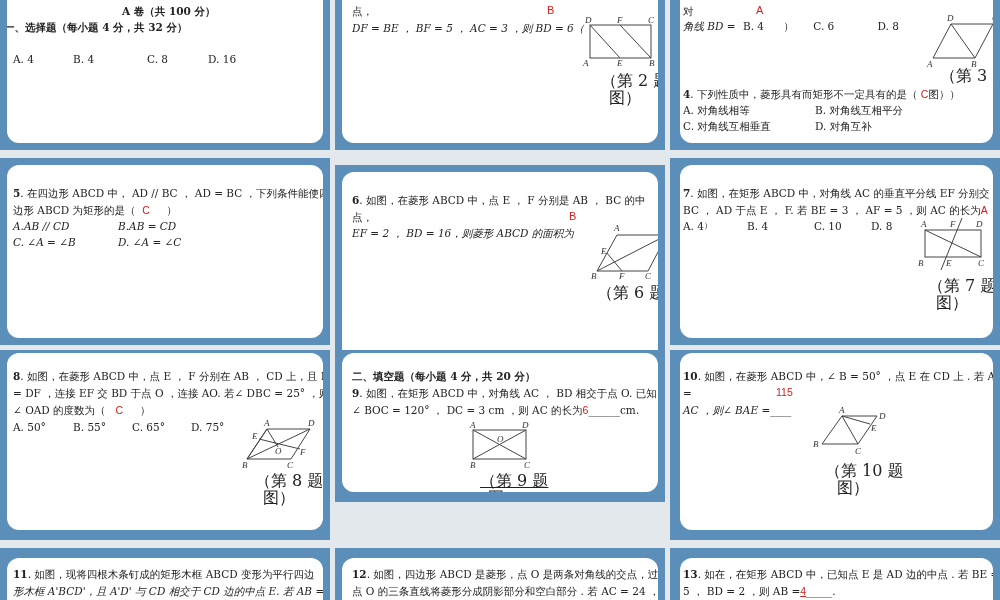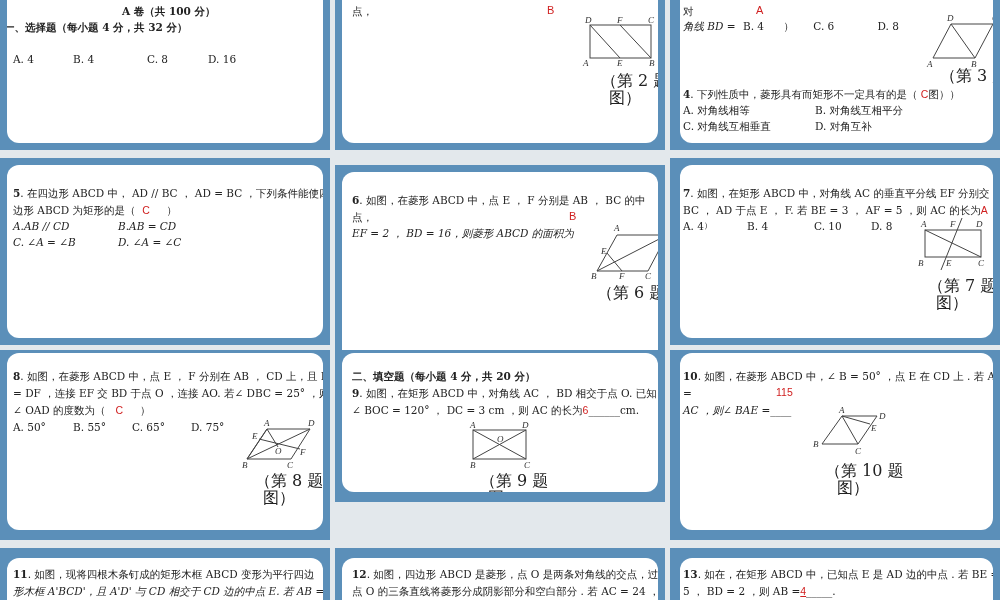--- a/index.html
+++ b/index.html
@@ -31,20 +31,21 @@
       <span style="width:61px;">C. 8</span>
       <span>D. 16</span>
     </div>
   </div>
 </div>
 
 <div class="cell" style="left:335px;top:-10px;width:330px;height:160px;">
   <div class="panel" style="left:7px;right:7px;top:0;bottom:7px;border-radius:0 0 12px 12px;">
     <div class="txt" style="left:10px;top:13px;">点，</div>
     <div class="txt ans" style="left:205px;top:12px;font-size:11px;">B</div>
+    <div class="txt it" style="left:10px;top:30px;">DF = BE ， BF = 5 ， AC = 3 ，则 BD = 6（</div>
     <svg width="70" height="50" style="left:245px;top:32px;">
       <rect x="3" y="3" width="61" height="33"></rect>
       <line x1="3" y1="3" x2="33" y2="36"></line>
       <line x1="33" y1="3" x2="64" y2="36"></line>
       <text x="-2" y="1">D</text>
       <text x="30" y="1">F</text>
       <text x="61" y="1">C</text>
       <text x="-4" y="44">A</text>
       <text x="30" y="44">E</text>
       <text x="62" y="44">B</text>
@@ -194,21 +195,21 @@
     <svg width="70" height="45" style="left:128px;top:72px;">
       <rect x="3" y="5" width="53" height="29"></rect>
       <line x1="3" y1="5" x2="56" y2="34"></line>
       <line x1="56" y1="5" x2="3" y2="34"></line>
       <text x="0" y="3">A</text>
       <text x="52" y="3">D</text>
       <text x="27" y="17">O</text>
       <text x="0" y="43">B</text>
       <text x="54" y="43">C</text>
     </svg>
-    <div class="cap" style="left:138px;top:120px;">（第 9 题</div>
+    <div class="cap" style="left:138px;top:120px;text-decoration:underline;">（第 9 题</div>
     <div class="cap" style="left:146px;top:137px;">图）</div>
   </div>
 </div>
 
 <div class="cell" style="left:670px;top:350px;width:330px;height:190px;">
   <div class="panel" style="left:10px;top:3px;bottom:10px;">
     <div class="txt" style="left:3px;top:15px;">
       <span class="b">10</span><span>. 如图，在菱形 ABCD 中，∠ B = 50° ，点 E 在 CD 上 . 若 AE</span>
     </div>
     <div class="txt" style="left:3px;top:32px;">=</div>

